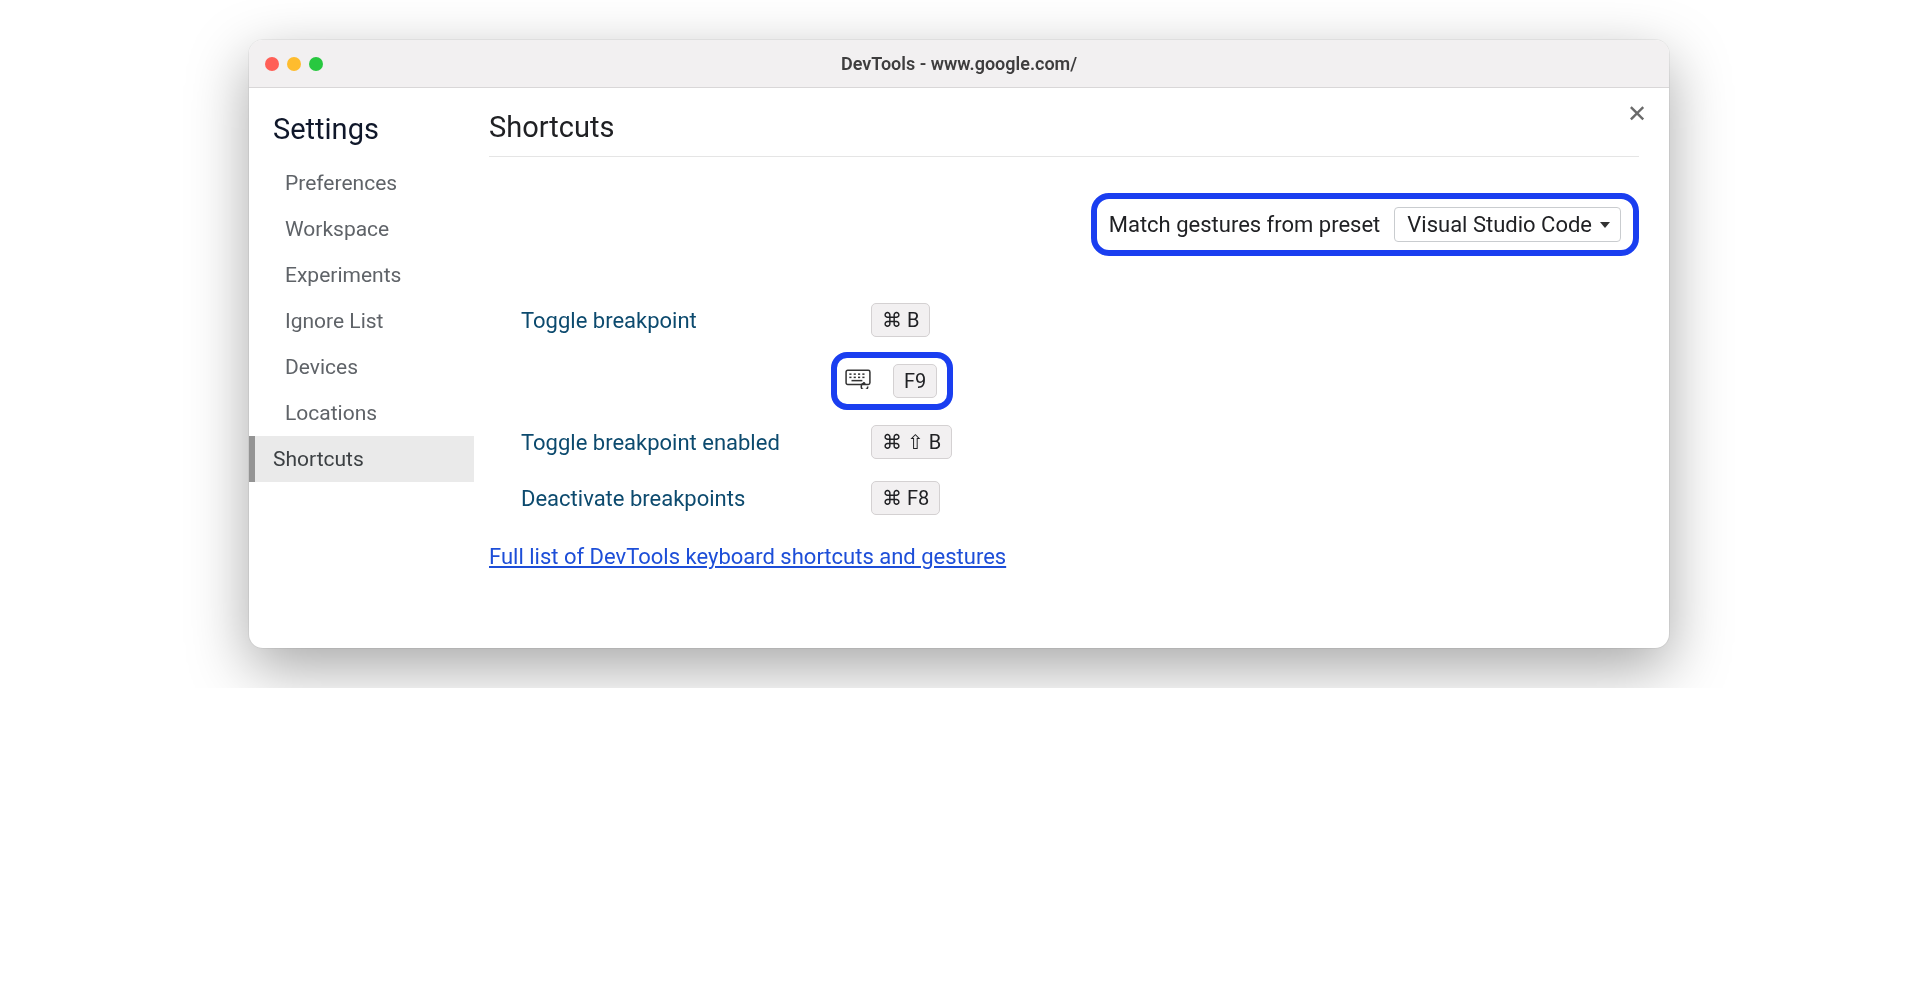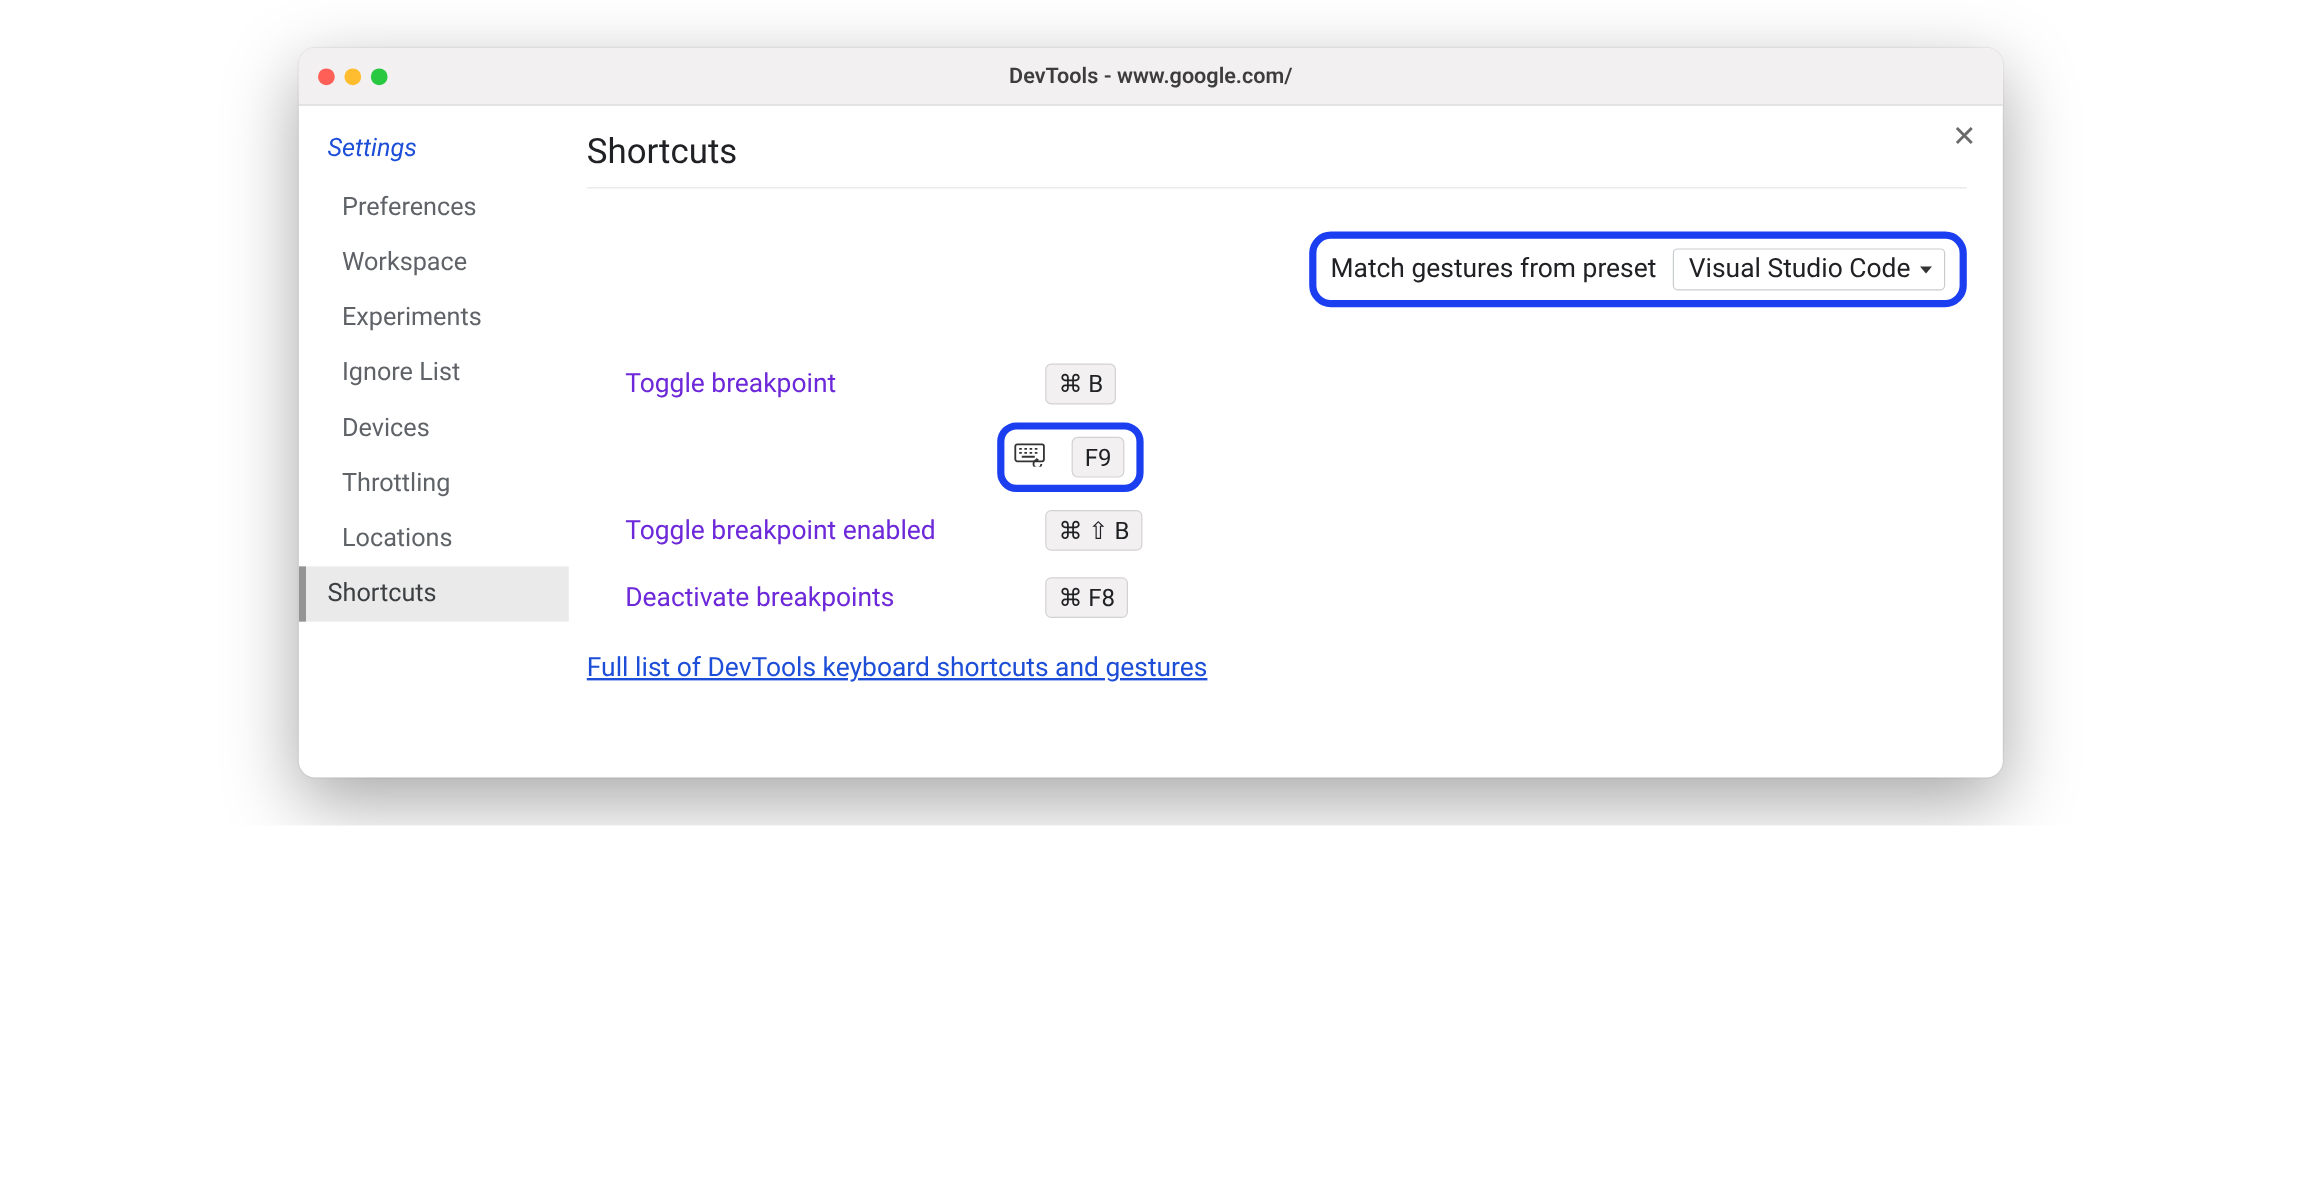--- a/index.html
+++ b/index.html
@@ -62,25 +62,24 @@
       cursor: pointer;
       font-weight: 300;
       line-height: 1;
     }
     .sidebar {
       width: 225px;
       padding: 20px 0 20px 0;
       flex-shrink: 0;
     }
     .sidebar-title {
-      font-size: 21px;
+      font-size: 29px;
       font-weight: 400;
-      color: #1d4ed8;
+      color: #0f172a;
       padding: 4px 0 14px 24px;
-      font-style: italic;
     }
     .sidebar-item {
       font-size: 21px;
       color: #5f6368;
       padding: 11px 0 11px 36px;
       cursor: pointer;
     }
     .sidebar-item.active {
       background: #eaeaea;
       color: #3c4043;
@@ -147,21 +146,21 @@
     }
     .shortcut-row {
       display: flex;
       align-items: center;
       min-height: 48px;
       margin-bottom: 8px;
     }
     .shortcut-label {
       width: 350px;
       font-size: 22px;
-      color: #6d28d9;
+      color: #0c4a6e;
     }
     .shortcut-keys {
       display: flex;
       align-items: center;
       gap: 6px;
     }
     .key {
       display: inline-flex;
       align-items: center;
       gap: 6px;
@@ -225,21 +224,20 @@
   <div class="body">
     <div class="close-btn">✕</div>
 
     <div class="sidebar">
       <div class="sidebar-title">Settings</div>
       <div class="sidebar-item">Preferences</div>
       <div class="sidebar-item">Workspace</div>
       <div class="sidebar-item">Experiments</div>
       <div class="sidebar-item">Ignore List</div>
       <div class="sidebar-item">Devices</div>
-      <div class="sidebar-item">Throttling</div>
       <div class="sidebar-item">Locations</div>
       <div class="sidebar-item active">Shortcuts</div>
     </div>
 
     <div class="main">
       <div class="main-title">Shortcuts</div>
       <hr class="hr">
 
       <div class="preset-row">
         <div class="preset-box">

